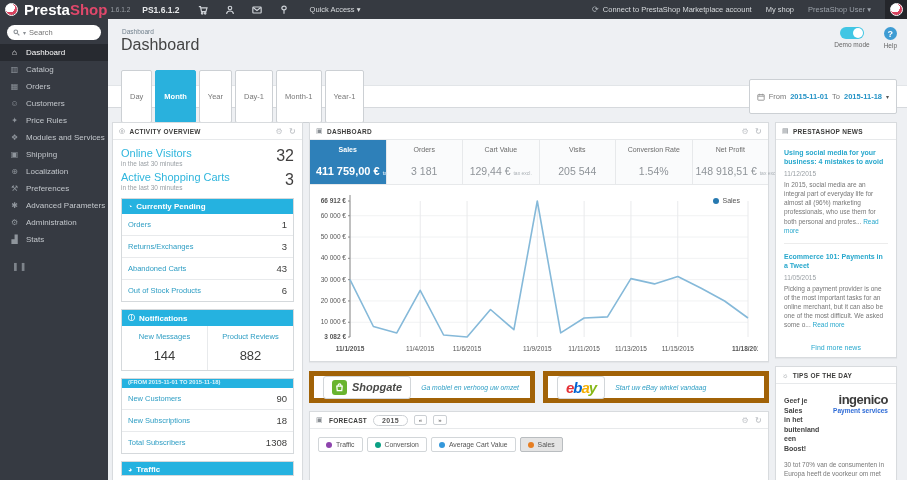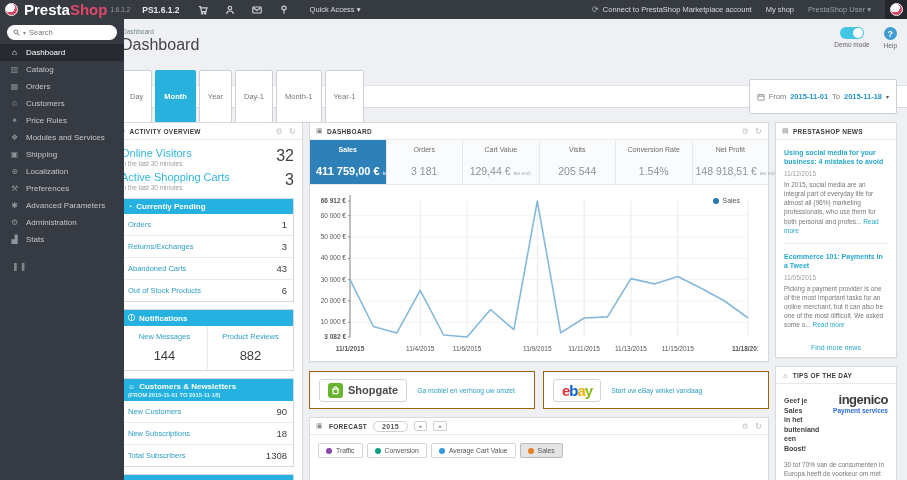--- a/index.html
+++ b/index.html
@@ -17,21 +17,21 @@
   .tb-icon { width:11px; height:11px; display:inline-flex; align-items:center; justify-content:center; cursor:pointer; }
   .tb-icon svg { width:10px; height:10px; fill:none; stroke:#cfd3d8; stroke-width:1.4; }
   .quick-access { color:#d7dadd; font-size:7.5px; margin-left:20px; cursor:pointer; }
   .topbar-right { margin-left:auto; display:flex; align-items:center; gap:14px; height:100%; }
   .tb-link { color:#d7dadd; font-size:7.5px; cursor:pointer; display:flex; align-items:center; gap:4px; }
   .tb-link .refresh-glyph { font-size:8px; color:#aab0b6; }
   .tb-user { color:#9aa0a8; font-size:7.5px; cursor:pointer; }
   .avatar-box { width:22px; height:19px; background:#24262b; display:flex; align-items:center; justify-content:center; cursor:pointer; }
 
   
-  .sidebar { position:absolute; top:19px; left:0; width:124px; bottom:0; background:#363a42; z-index:20; }
+  .sidebar { position:absolute; top:19px; left:0; width:108px; bottom:0; background:#363a42; z-index:20; }
   .search-wrap { margin:6px 7px 4px 7px; background:#fff; border-radius:9px; height:15px; display:flex; align-items:center; padding:0 6px; gap:3px; }
   .search-wrap svg { width:7px; height:7px; stroke:#8b9095; stroke-width:1.6; fill:none; }
   .search-caret { font-size:6px; color:#8b9095; }
   .search-wrap input { border:0; outline:0; width:58px; font-size:7.5px; color:#555; background:transparent; font-family:inherit; }
   .nav { list-style:none; margin-top:4px; }
   .nav li { height:17px; display:flex; align-items:center; padding-left:10px; gap:7px; color:#c3c7cc; font-size:8px; cursor:pointer; }
   .nav li.active { background:#272a30; color:#ffffff; }
   .nav .nav-ico { width:9px; text-align:center; font-size:8px; color:#8f959c; }
   .nav li.active .nav-ico { color:#fff; }
   .collapse-btn { margin:14px 0 0 12px; color:#7e848b; font-size:8px; letter-spacing:1px; cursor:pointer; }
@@ -100,21 +100,21 @@
   .kpi.active .kpi-label { color:#fff; font-weight:bold; }
   .kpi.active .kpi-value { color:#fff; font-weight:bold; font-size:11px; text-align:left; padding-left:3px; }
   .kpi.active .kpi-suffix { color:#cfe3f2; }
 
   .chart-wrap { position:relative; padding:4px 6px 2px 4px; }
   .chart-legend { position:absolute; right:28px; top:12px; font-size:7px; color:#555; display:flex; align-items:center; gap:3px; }
   .legend-dot { width:6px; height:6px; border-radius:50%; }
 
   
   .mod-row { display:flex; gap:8px; margin-top:9px; }
-  .mod-card { flex:1; background:#fff; border:1px solid #a16207; height:38px; display:flex; align-items:center; padding:0 9px; gap:10px; }
+  .mod-card { flex:1; background:#fff; border:5px solid #a16207; height:32px; display:flex; align-items:center; padding:0 9px; gap:10px;font-style:italic; }
   .logo-box { border:1px solid #d2d6d9; border-radius:3px; padding:3px 8px; display:flex; align-items:center; gap:5px; background:#fff; flex:none; }
   .shopgate-sq { width:15px; height:15px; border-radius:3px; background:#69b42e; display:flex; align-items:center; justify-content:center; }
   .shopgate-sq svg { width:9px; height:9px; stroke:#fff; fill:none; stroke-width:1.4; }
   .shopgate-name { font-size:11px; font-weight:bold; color:#4a4a48; }
   .ebay-logo { font-size:15px; font-weight:bold; letter-spacing:-1px; line-height:1; }
   .mod-link { color:#2f9ec4; font-size:6.8px; cursor:pointer; }
 
   
   .forecast { margin-top:8px; height:70px; overflow:hidden; }
   .forecast .panel-head { gap:6px; }
@@ -360,24 +360,20 @@
                 <div class="notif-val">144</div>
               </div>
                 <div class="notif-cell">
                 <div class="notif-label">Product Reviews</div>
                 <div class="notif-val">882</div>
               </div>
               </div>
           </div>
 
           <div class="subpanel">
-            <div class="sub-head" style="padding-bottom:1px;">
-                <span class="s-ico">☺</span>
-                <span>Customers &amp; Newsletters</span>
-              </div>
             <div class="sub-subtitle">(FROM 2015-11-01 TO 2015-11-18)</div>
             <div>
                 <div class="srow">
                 <span class="sl">New Customers</span>
                 <span class="sv">90</span>
               </div>
                 <div class="srow">
                 <span class="sl">New Subscriptions</span>
                 <span class="sv">18</span>
               </div>

